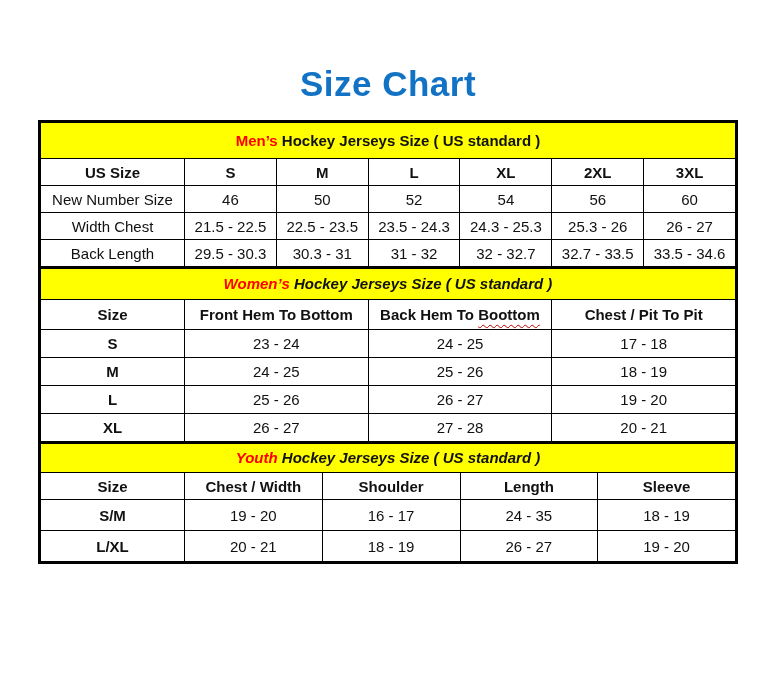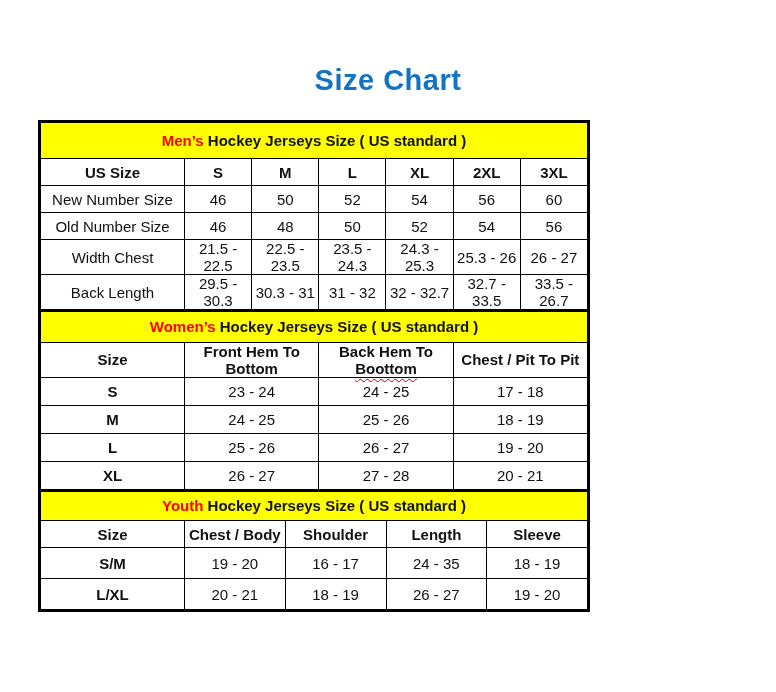--- a/index.html
+++ b/index.html
@@ -8,46 +8,46 @@
     width: 776px; height: 692px;
     font-family: "Liberation Sans", sans-serif;
     color: #111111;
     overflow: hidden;
   }
   .canvas { position: relative; width: 776px; height: 692px; background: #ffffff; }
 
   .title {
     position: absolute; top: 64px; left: 0; width: 100%;
     text-align: center;
-    font-size: 29px; font-weight: bold;
+    font-size: 35px; font-weight: bold;
     color: var(--title-blue, #1273C4);
     letter-spacing: 0.5px;
   }
 
   .tables {
-    position: absolute; left: 38px; top: 120px; width: 552px;
+    position: absolute; left: 38px; top: 120px; width: 700px;
     border: 2px solid var(--grid-line, #000);
     background: #ffffff;
   }
 
   table.tbl { width: 100%; border-collapse: collapse; table-layout: fixed; }
   .tbl td {
     border: 1px solid var(--grid-line, #000);
     text-align: center; vertical-align: middle;
     padding: 0 2px;
     font-size: 15px;
   }
   col.col-label { width: 144px; }
 
   .band {
     background: var(--band-bg, #FFFF00);
     font-weight: bold; font-size: 17px;
     border-bottom: 2px solid var(--grid-line, #000);
   }
-  .tbl-womens .band, .tbl-youth .band { border-top: 2px solid var(--grid-line, #000); }
+  .tbl-womens .band, .tbl-youth .band { border-top: 2px solid var(--grid-line, #000); font-style: italic; }
   .band-hl { color: var(--accent-red, #FF0000); }
 
   .head { font-weight: bold; }
 
   .tbl-mens  .band { height: 36px; }
   .tbl-mens  .head-row td { height: 27px; }
   .tbl-mens  .data-row td { height: 27px; }
 
   .tbl-womens .band { height: 31px; }
   .tbl-womens .head-row td { height: 30px; }
@@ -99,45 +99,36 @@
           <tr class="data-row">
             <td class="row-label">New Number Size</td>
             <td class="val">46</td>
             <td class="val">50</td>
             <td class="val">52</td>
             <td class="val">54</td>
             <td class="val">56</td>
             <td class="val">60</td>
           </tr>
           <tr class="data-row">
-            <td class="row-label">Old Number Size</td>
-            <td class="val">46</td>
-            <td class="val">48</td>
-            <td class="val">50</td>
-            <td class="val">52</td>
-            <td class="val">54</td>
-            <td class="val">56</td>
-          </tr>
-          <tr class="data-row">
             <td class="row-label">Width Chest</td>
             <td class="val">21.5 - 22.5</td>
             <td class="val">22.5 - 23.5</td>
             <td class="val">23.5 - 24.3</td>
             <td class="val">24.3 - 25.3</td>
             <td class="val">25.3 - 26</td>
             <td class="val">26 - 27</td>
           </tr>
           <tr class="data-row">
             <td class="row-label">Back Length</td>
             <td class="val">29.5 - 30.3</td>
             <td class="val">30.3 - 31</td>
             <td class="val">31 - 32</td>
             <td class="val">32 - 32.7</td>
             <td class="val">32.7 - 33.5</td>
-            <td class="val">33.5 - 26.7</td>
+            <td class="val">33.5 - 34.6</td>
           </tr>
         </tbody>
       </table>
       <table class="tbl tbl-womens">
         <colgroup>
           <col class="col-label">
           <col>
           <col>
           <col>
         </colgroup>
@@ -184,21 +175,21 @@
           <col>
           <col>
           <col>
         </colgroup>
         <tbody>
           <tr>
             <td colspan="5" class="band"><span class="band-hl">Youth</span><span> Hockey Jerseys Size ( US standard )</span></td>
           </tr>
           <tr class="head-row">
             <td class="head">Size</td>
-            <td class="head">Chest / Body</td>
+            <td class="head">Chest / Width</td>
             <td class="head">Shoulder</td>
             <td class="head">Length</td>
             <td class="head">Sleeve</td>
           </tr>
           <tr class="data-row">
             <td class="row-label">S/M</td>
             <td class="val">19 - 20</td>
             <td class="val">16 - 17</td>
             <td class="val">24 - 35</td>
             <td class="val">18 - 19</td>

